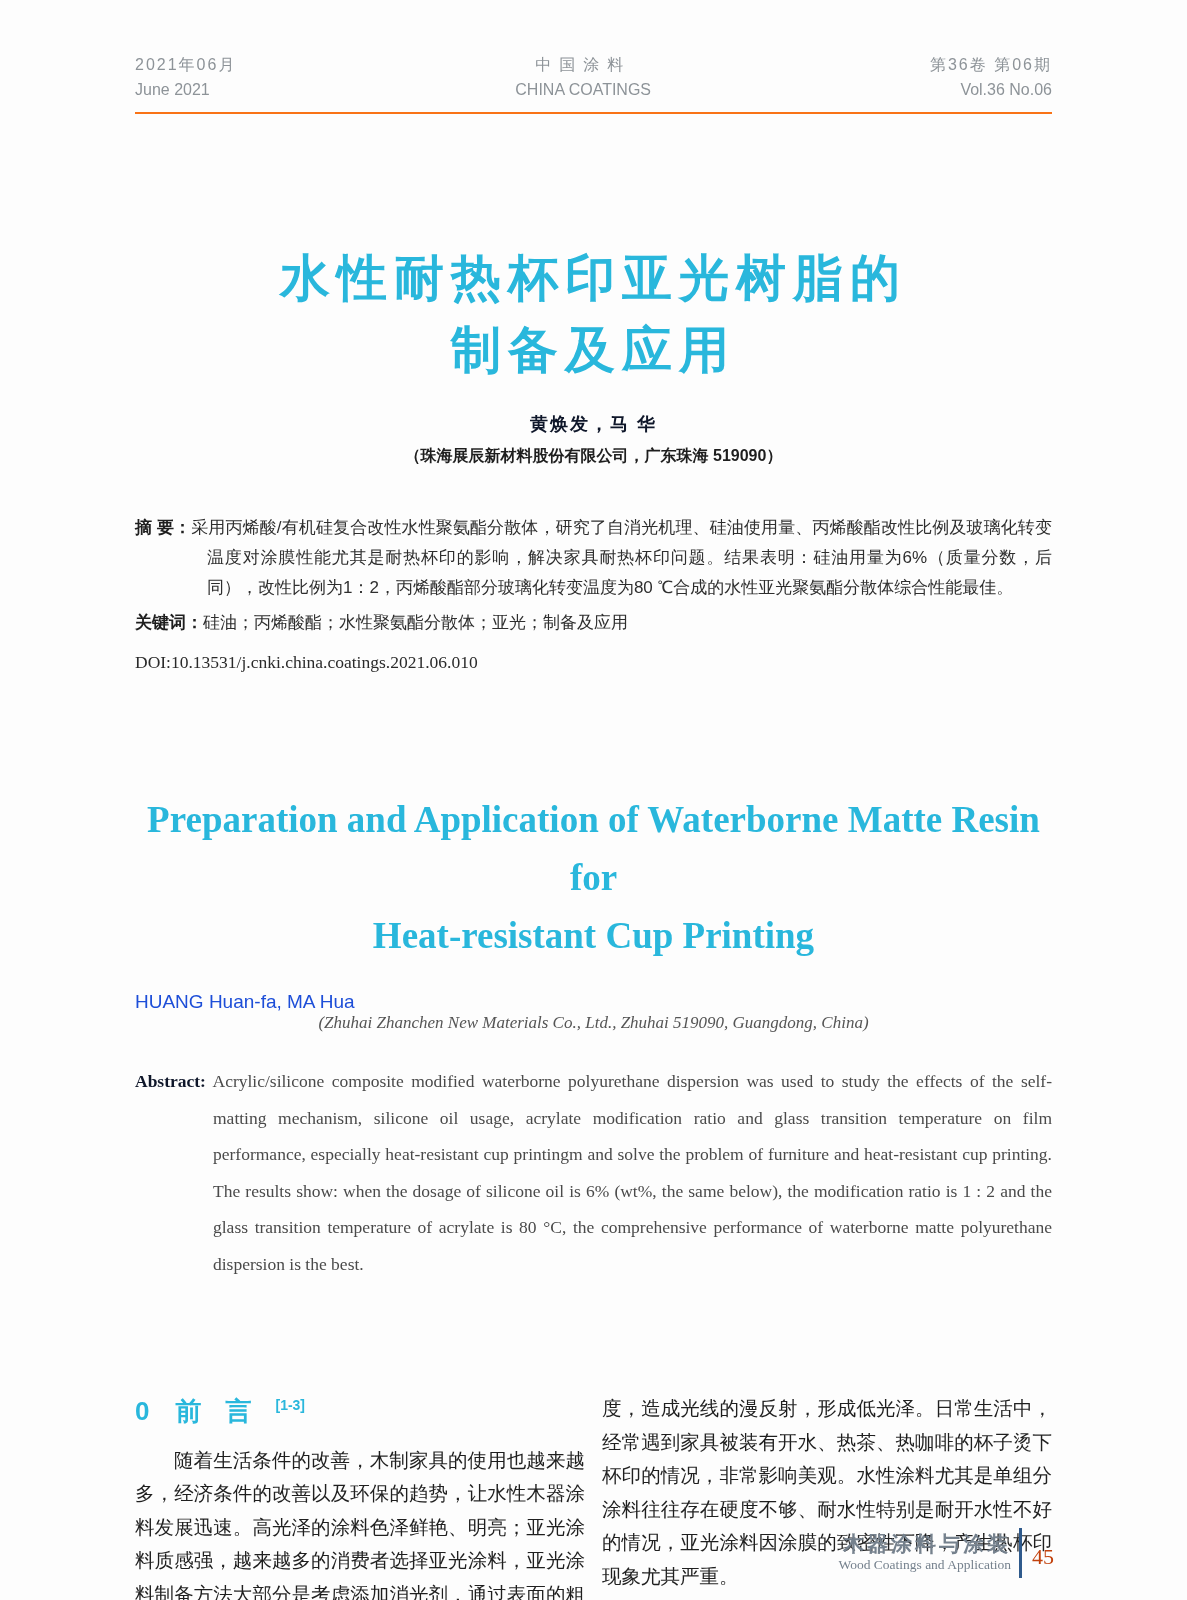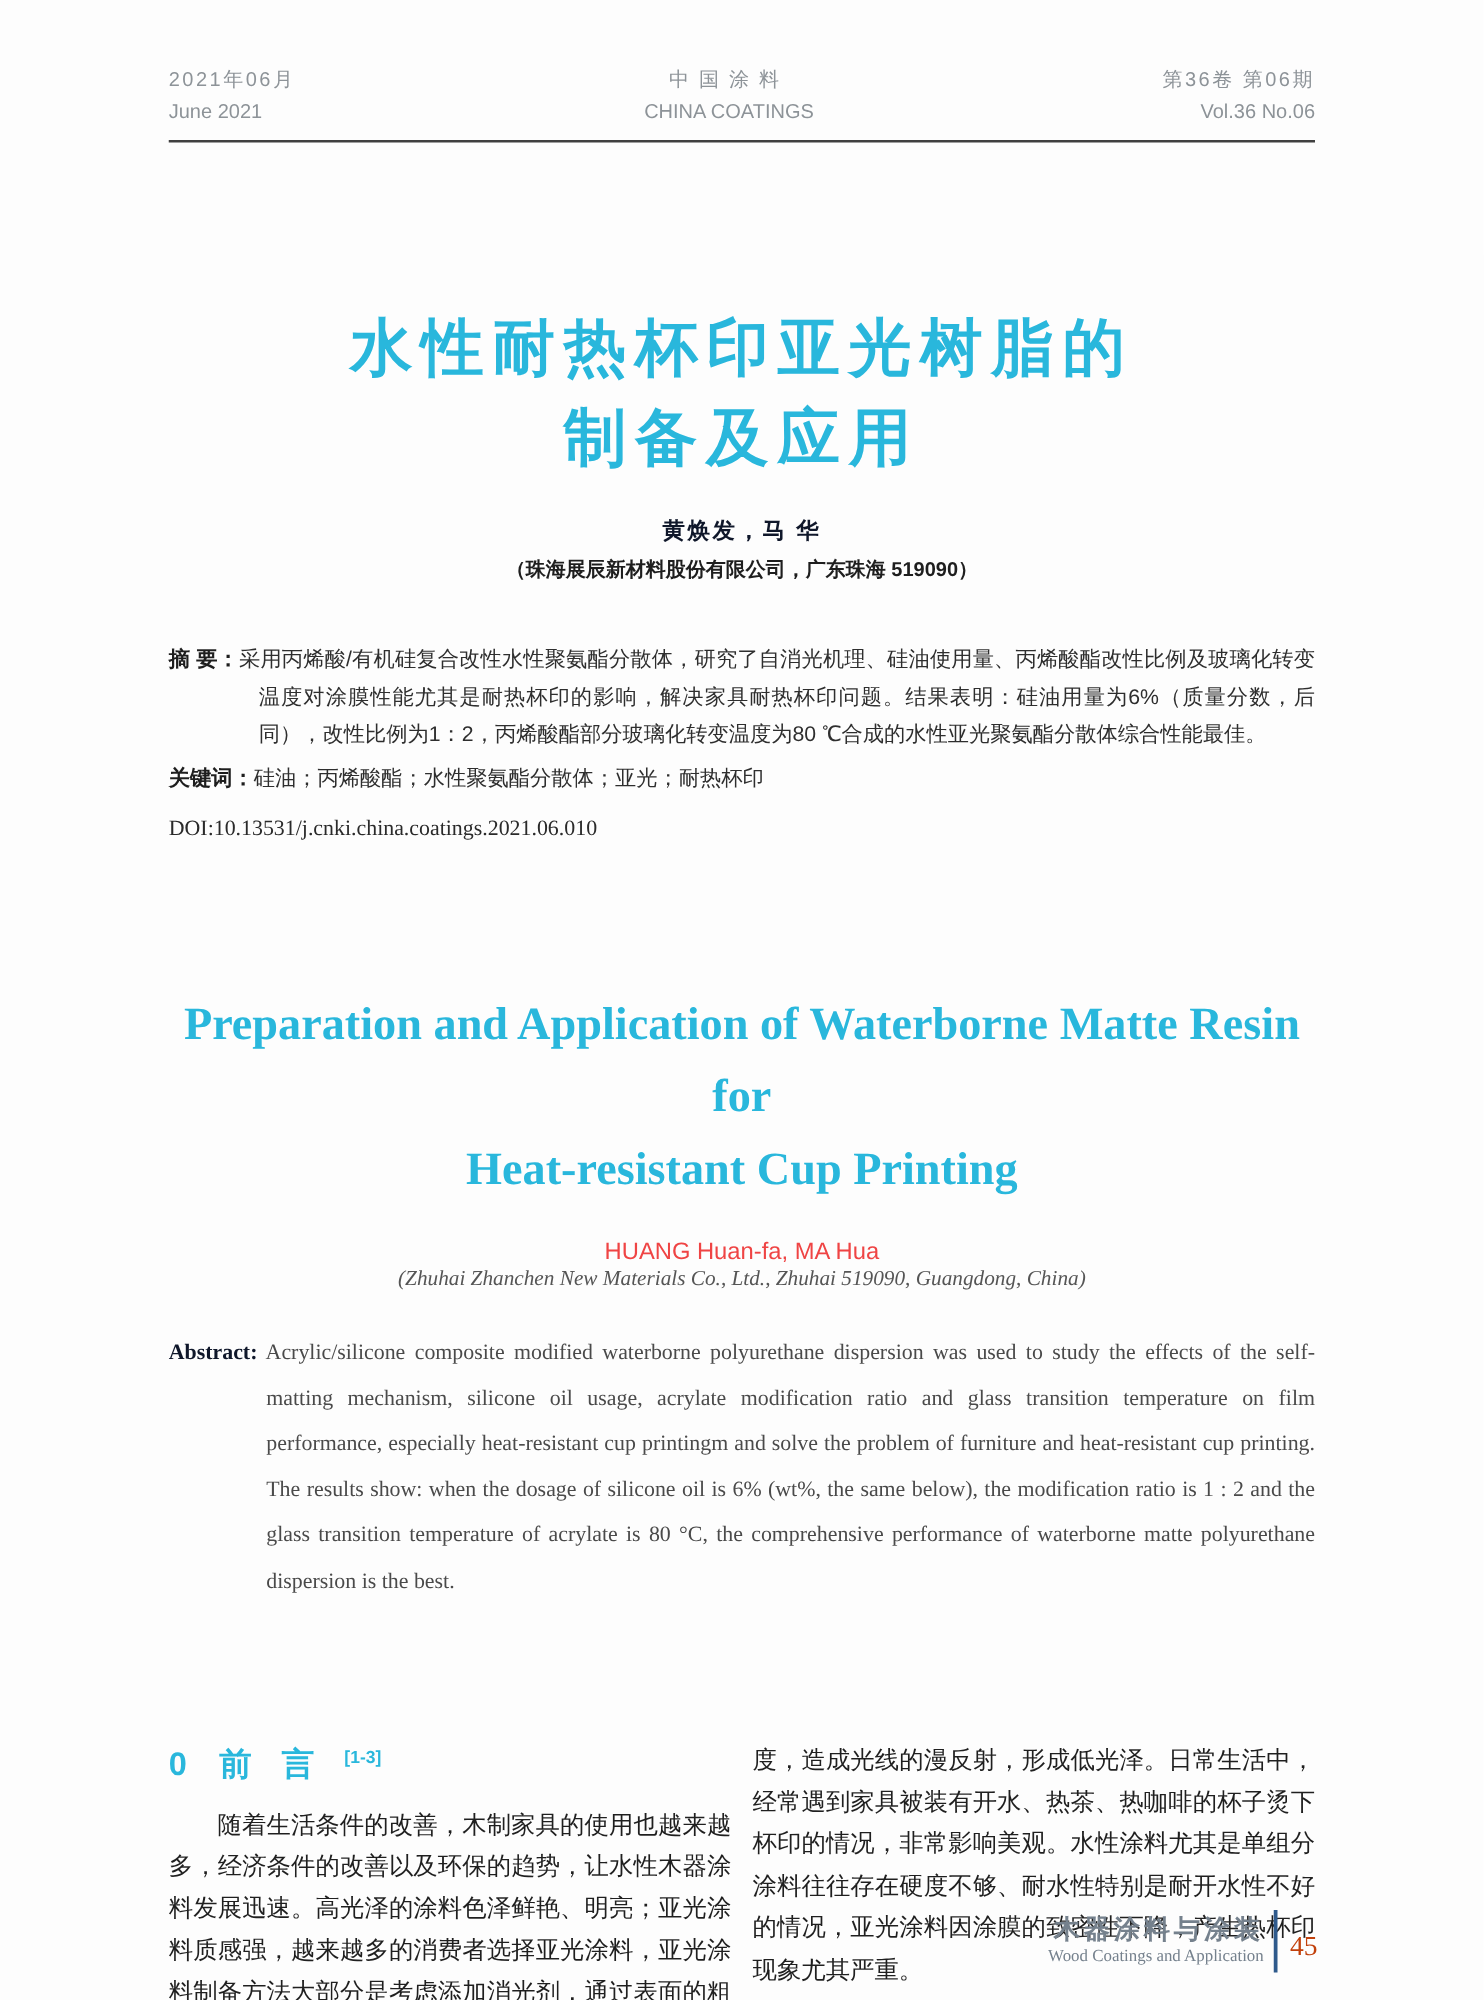--- a/index.html
+++ b/index.html
@@ -12,21 +12,21 @@
     font-family:"Liberation Sans", sans-serif;
     color:#222;
     overflow:hidden;
   }
   .content { padding:0 135px; }
 
   
   .jheader {
     display:flex; justify-content:space-between; align-items:flex-end;
     padding-top:52px; padding-bottom:10px;
-    border-bottom:2px solid #404040;
+    border-bottom:2px solid #f97316;
     color:#8d9398; font-size:16px; line-height:25px;
   }
   .jheader .col-c { text-align:center; }
   .jheader .col-r { text-align:right; }
   .jheader .cn { letter-spacing:2px; }
   .jheader .col-c .cn { letter-spacing:8px; }
 
   
   .title-cn {
     margin-top:128px; text-align:center;
@@ -64,22 +64,22 @@
     font-size:17.5px; color:#2a2a2a;
   }
 
   
   .title-en {
     margin-top:118px; text-align:center;
     font-family:"Liberation Serif", serif; font-weight:bold;
     color:#29b7dc; font-size:37px; line-height:58px;
   }
   .authors-en {
-    margin-top:26px; text-align:center;
-    color:#ef4444; font-size:19px;
+    margin-top:26px; 
+    color:#1d4ed8; font-size:19px;
   }
   .affil-en {
     margin-top:0; text-align:center;
     font-family:"Liberation Serif", serif; font-style:italic;
     color:#555; font-size:17px;
   }
   .abstract-en {
     margin-top:30px;
     font-family:"Liberation Serif", serif;
     font-size:17.5px; line-height:36.5px; color:#4a4a4a;
@@ -153,21 +153,21 @@
     <div class="title-cn">
       <div>水性耐热杯印亚光树脂的</div>
       <div>制备及应用</div>
     </div>
 
     <div class="authors-cn">黄焕发，马  华</div>
     <div class="affil-cn">（珠海展辰新材料股份有限公司，广东珠海  519090）</div>
 
     <p class="abstract-cn"><span class="label">摘  要：</span><span>采用丙烯酸/有机硅复合改性水性聚氨酯分散体，研究了自消光机理、硅油使用量、丙烯酸酯改性比例及玻璃化转变温度对涂膜性能尤其是耐热杯印的影响，解决家具耐热杯印问题。结果表明：硅油用量为6%（质量分数，后同），改性比例为1：2，丙烯酸酯部分玻璃化转变温度为80 ℃合成的水性亚光聚氨酯分散体综合性能最佳。</span></p>
 
-    <p class="kw-cn"><span class="label">关键词：</span><span>硅油；丙烯酸酯；水性聚氨酯分散体；亚光；耐热杯印</span></p>
+    <p class="kw-cn"><span class="label">关键词：</span><span>硅油；丙烯酸酯；水性聚氨酯分散体；亚光；制备及应用</span></p>
 
 
     <div class="doi">DOI:10.13531/j.cnki.china.coatings.2021.06.010</div>
 
     <div class="title-en">
       <div>Preparation and Application of Waterborne Matte Resin for</div>
       <div>Heat-resistant Cup Printing</div>
     </div>
 
     <div class="authors-en">HUANG Huan-fa, MA Hua</div>

